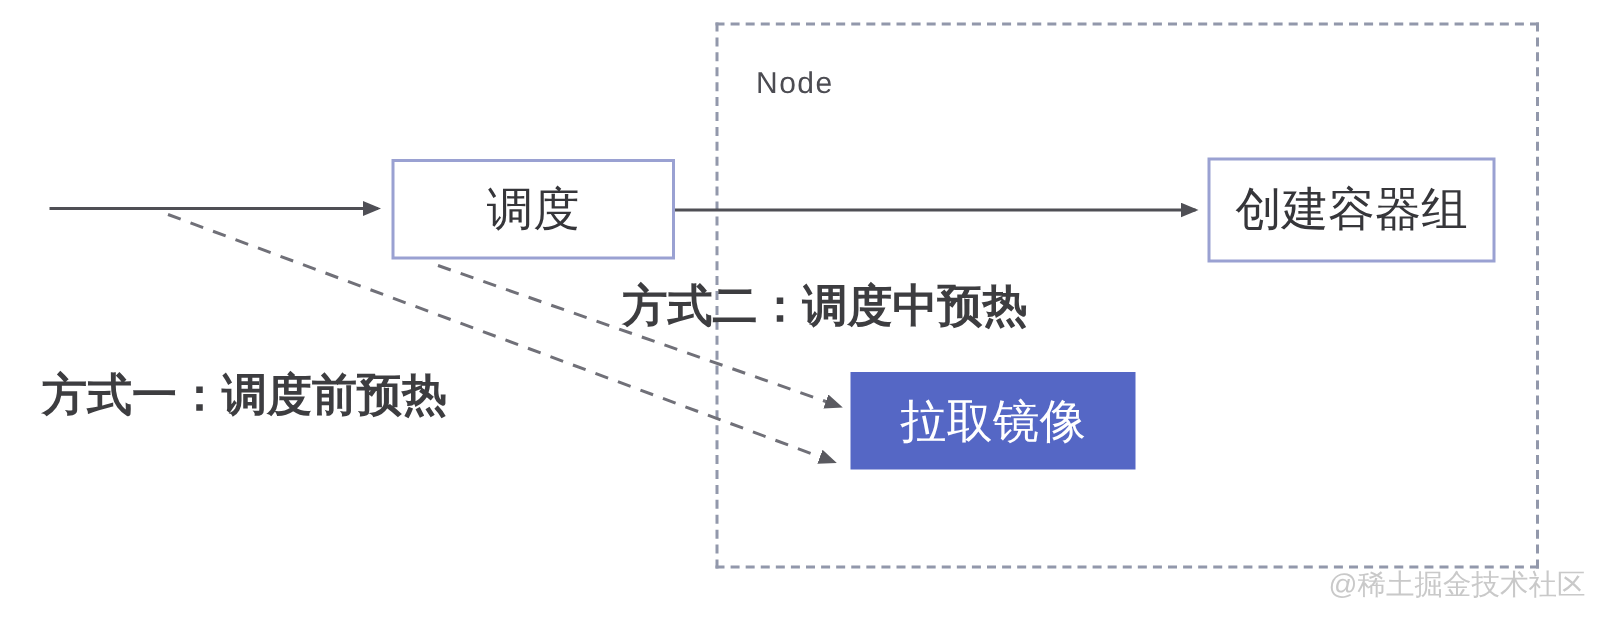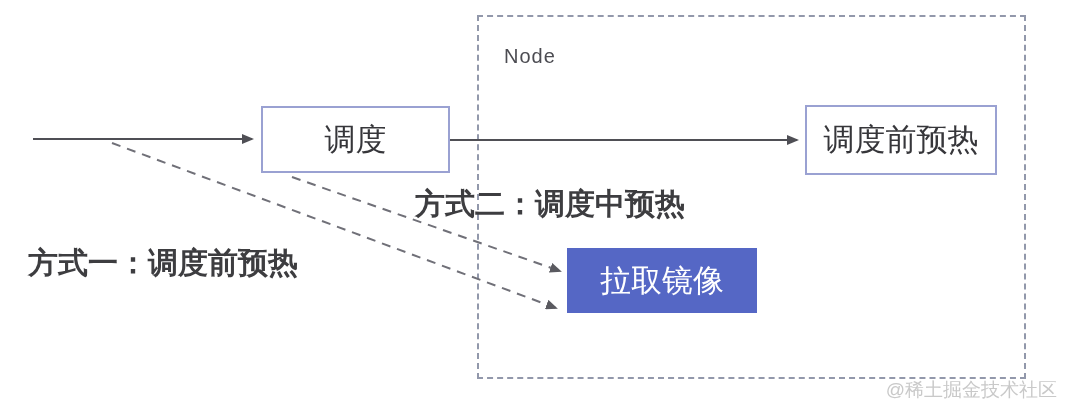--- a/index.html
+++ b/index.html
@@ -104,21 +104,21 @@
 
     <line x1="450" y1="140" x2="797" y2="140" stroke="#4f4f55" stroke-width="2" marker-end="url(#head-solid)"></line>
 
     <line x1="112" y1="143" x2="556" y2="308" stroke="#707078" stroke-width="2" stroke-dasharray="9 7" marker-end="url(#head-dashed)"></line>
 
     <line x1="292" y1="177" x2="560" y2="271" stroke="#707078" stroke-width="2" stroke-dasharray="9 7" marker-end="url(#head-dashed)"></line>
   </svg>
 
   <div class="dbox schedule">调度</div>
 
-  <div class="dbox create-pod">调度前预热</div>
+  <div class="dbox create-pod">创建容器组</div>
 
   <div class="dbox pull-image">拉取镜像</div>
 
   <div class="method-label one">方式一：调度前预热</div>
 
   <div class="method-label two">方式二：调度中预热</div>
 
   <div class="watermark">@稀土掘金技术社区</div>
 
 </div>

